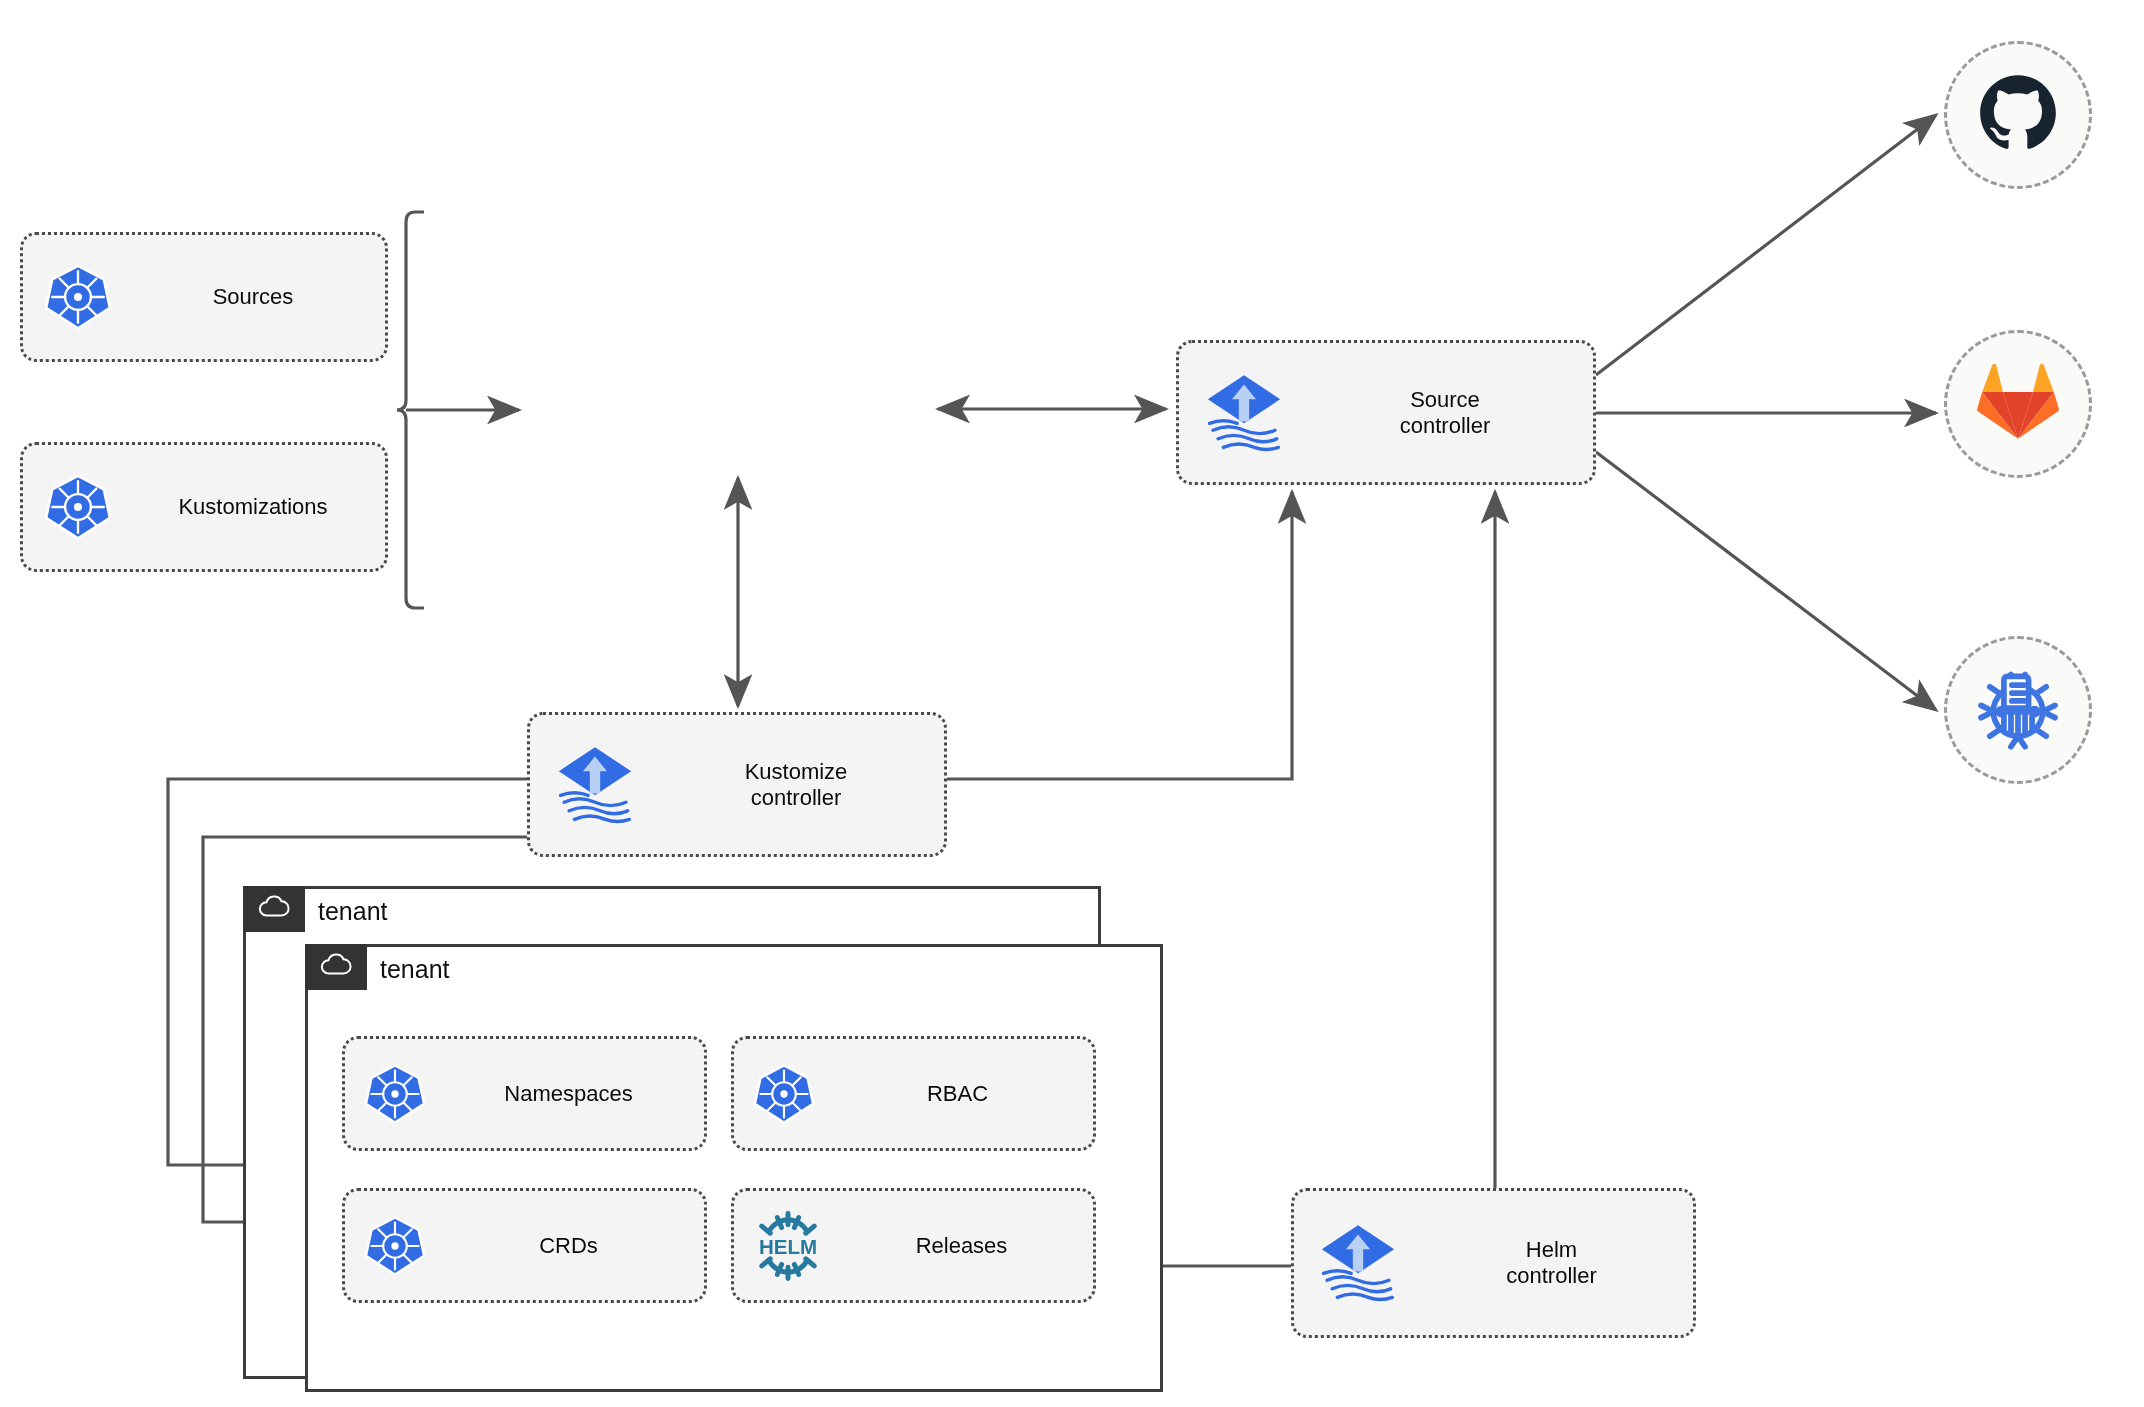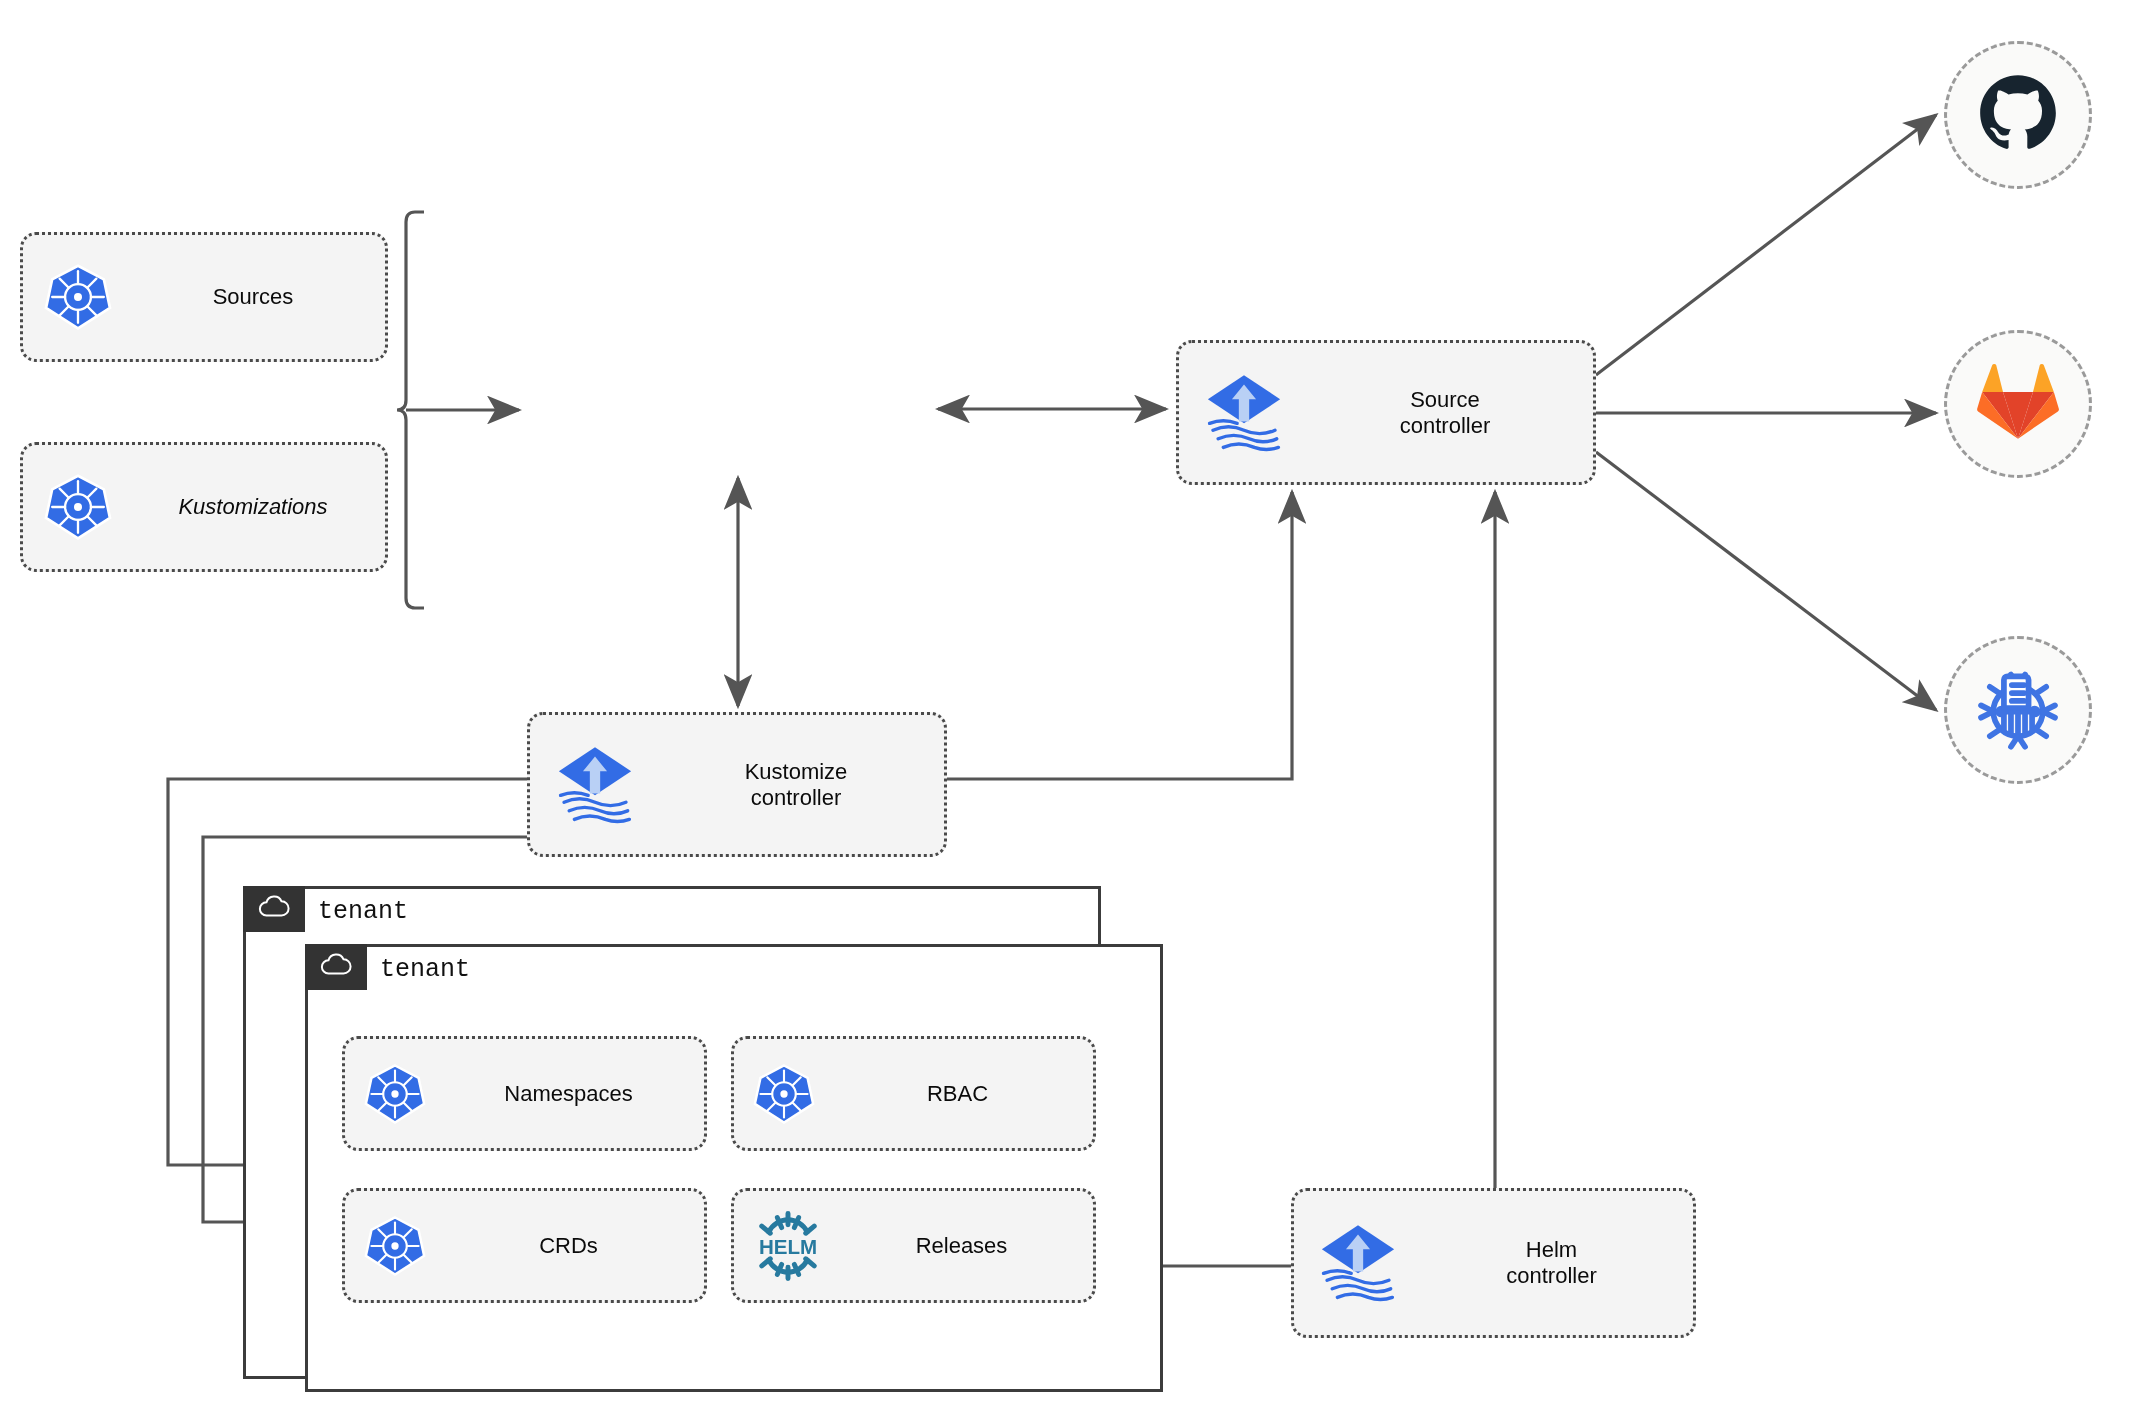--- a/index.html
+++ b/index.html
@@ -83,21 +83,20 @@
     display: flex;
     align-items: center;
     justify-content: center;
     z-index: 4;
   }
   .tenant-title {
     position: absolute;
     font-size: 25px;
     color: #111111;
     z-index: 4;
-    font-family: Liberation Mono, monospace;
   }
   .inner-wrap { z-index: 6; }
   .inner-wrap .node { z-index: 7; }
 </style>
 </head>
 <body>
 
 <div id="canvas">
 
   <svg id="edges" viewBox="0 0 2144 1407">
@@ -155,21 +154,21 @@
           <line x1="23" y1="23" x2="36" y2="36"></line>
           <line x1="64" y1="64" x2="77" y2="77"></line>
           <line x1="77" y1="23" x2="64" y2="36"></line>
           <line x1="36" y1="64" x2="23" y2="77"></line>
         </g>
       </svg>
     </span>
     <span class="lbl">Sources</span>
   </div>
 
-  <div class="node" style="left:20px; top:442px; width:368px; height:130px;font-style:italic;">
+  <div class="node" style="left:20px; top:442px; width:368px; height:130px;">
     <span class="ico" style="width:110px;">
       <svg width="68" height="68" viewBox="0 0 100 100">
         <polygon points="50,4 88,24 97,66 50,96 3,66 12,24" fill="#326ce5" stroke="#ffffff" stroke-width="4"></polygon>
         <g stroke="#ffffff" stroke-width="3.4" fill="none" stroke-linecap="round">
           <circle cx="50" cy="50" r="19"></circle>
           <circle cx="50" cy="50" r="4.2" fill="#ffffff"></circle>
           <line x1="50" y1="12" x2="50" y2="31"></line>
           <line x1="50" y1="69" x2="50" y2="88"></line>
           <line x1="12" y1="50" x2="31" y2="50"></line>
           <line x1="69" y1="50" x2="88" y2="50"></line>

